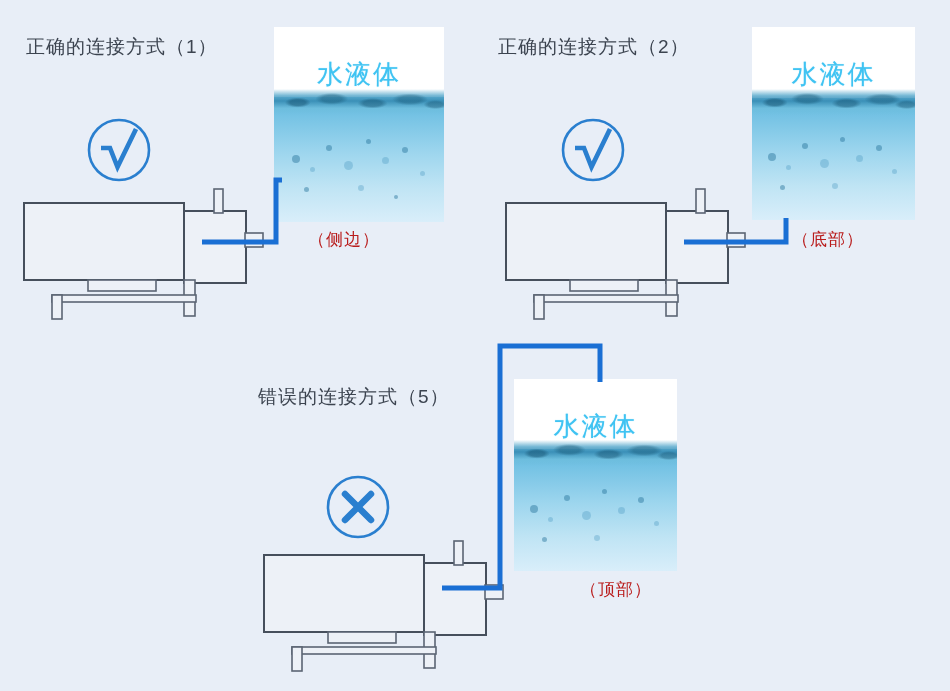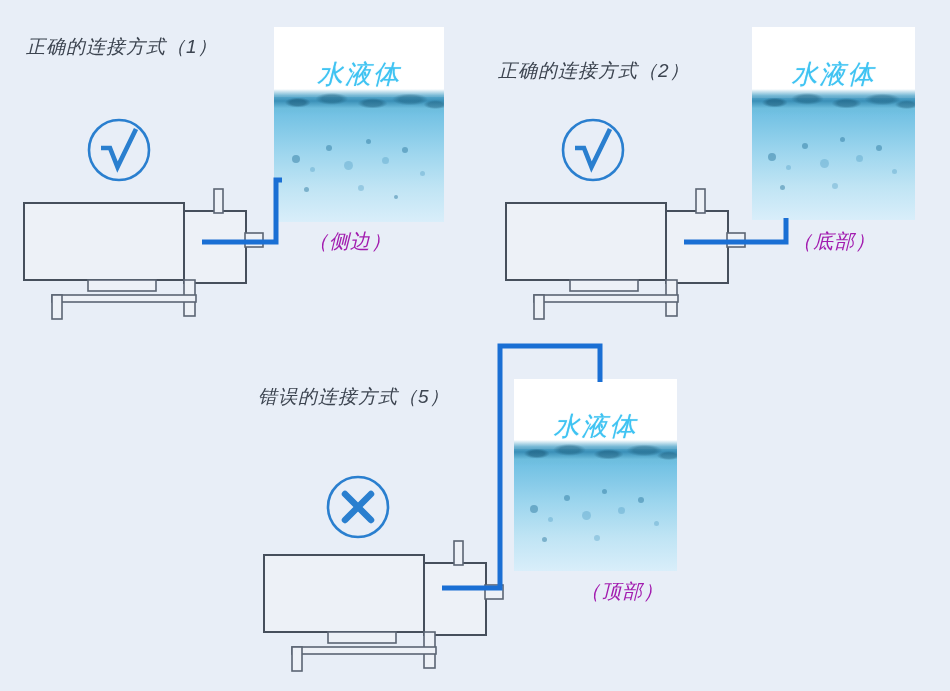--- a/index.html
+++ b/index.html
@@ -4,21 +4,21 @@
 <style>
   html,body{margin:0;padding:0;}
   body{
     width:950px;height:691px;
     background:#e8eef7;
     font-family:"Liberation Sans","DejaVu Sans",sans-serif;
     position:relative;
     overflow:hidden;
     -webkit-font-smoothing:antialiased;
   }
-  .stage{position:absolute;inset:0;width:950px;height:691px;font-style:italic;}
+  .stage{position:absolute;inset:0;width:950px;height:691px;}
 
   
   .panel{position:absolute;}
 
   .panel-title{
     position:absolute;
     font-size:19px;
     color:#3c4450;
     letter-spacing:1px;
     white-space:nowrap;
@@ -47,21 +47,21 @@
   .tank .bub{position:absolute;border-radius:50%;background:rgba(40,115,155,.46);}
   .tank .bub.lt{background:rgba(70,150,190,.34);}
   .tank-label{
     position:absolute;left:0;right:0;text-align:center;
     color:#3fc3f2;font-size:26px;letter-spacing:2px;
     text-shadow:0 0 1px rgba(63,195,242,.6);
     white-space:nowrap;
   }
   .tank-caption{
     position:absolute;
-    font-size:20px;color:#a21caf;white-space:nowrap;letter-spacing:1px;text-align:right;
+    font-size:17px;color:#b91c1c;white-space:nowrap;letter-spacing:1px;text-align:right;
   }
 
   
   .pump{position:absolute;width:225px;height:130px;}
   .pump svg{display:block;overflow:visible;}
 
   
   .pipe{position:absolute;overflow:visible;}
   .pipe svg{display:block;overflow:visible;}
 </style>
@@ -119,21 +119,21 @@
 
     <div class="pipe" style="left:200px;top:160px;">
       <svg width="100" height="100" viewBox="0 0 100 100">
         <polyline points="2,82 76,82 76,20 82,20" fill="none" stroke="#1a6fd4" stroke-width="5" stroke-linejoin="miter" stroke-linecap="butt"></polyline>
       </svg>
     </div>
   </div>
 
   <div class="panel">
 
-    <div class="panel-title" style="left:498px;top:34px;margin-top:24px;">正确的连接方式（2）</div>
+    <div class="panel-title" style="left:498px;top:34px;">正确的连接方式（2）</div>
 
     <div class="badge" style="left:560px;top:117px;">
       <svg viewBox="0 0 66 66">
         <circle cx="33" cy="33" r="30" fill="none" stroke="#2a7fcf" stroke-width="2.6"></circle>
         <path d="M15 31 H24 L31.5 50 L50 12" fill="none" stroke="#2a7fcf" stroke-width="4.6" stroke-linecap="butt" stroke-linejoin="miter"></path>
       </svg>
     </div>
 
     <div class="tank" style="left:752px;top:27px;width:163px;height:193px;">
       <div class="water" style="height:122px;"></div>

